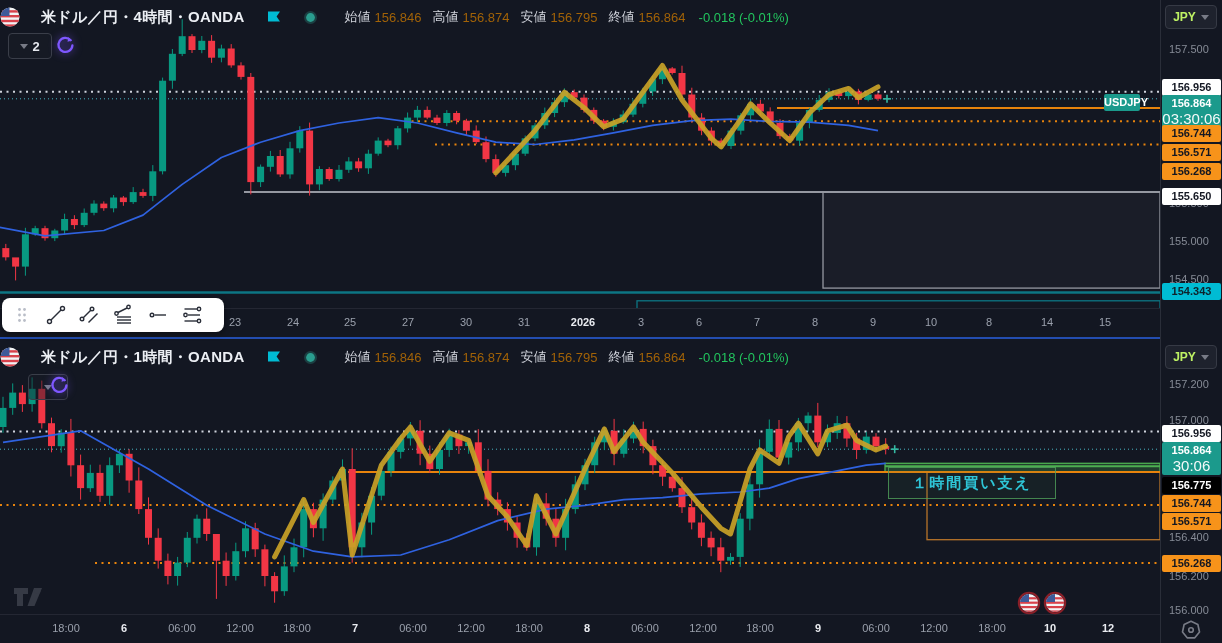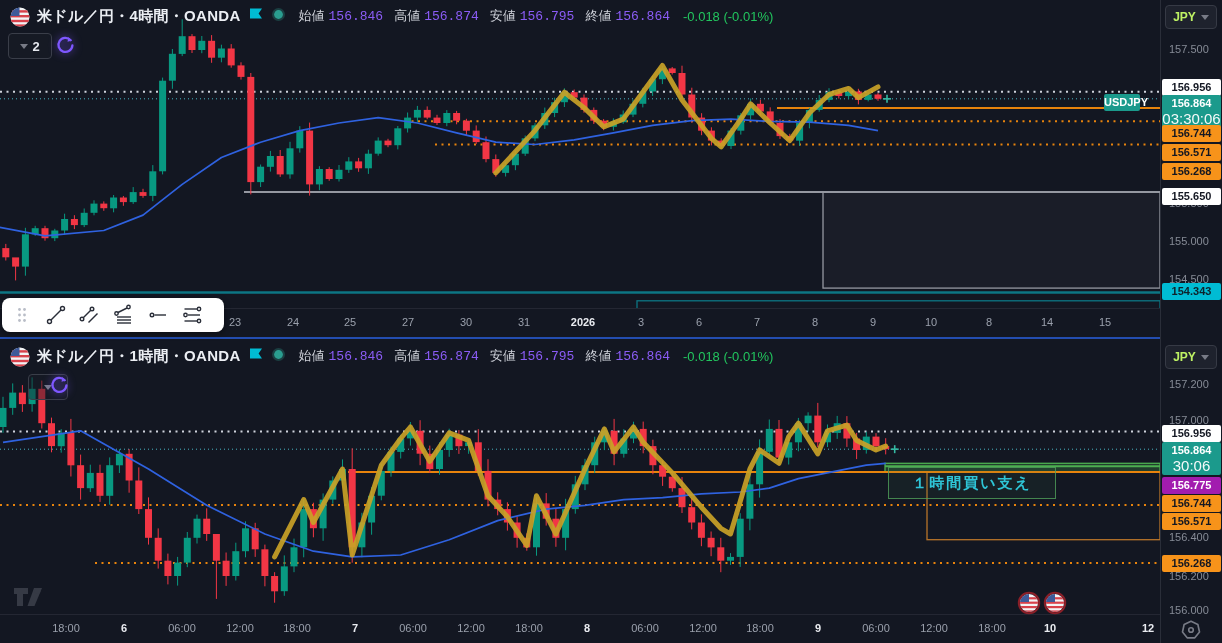--- a/index.html
+++ b/index.html
@@ -9,39 +9,39 @@
   .pane-svg{position:absolute;left:0;}
   
   .axis-col{position:absolute;left:1160px;top:0;width:62px;height:643px;
             border-left:1px solid #2a2e39;background:#131722;z-index:7;}
   .axis-label{position:absolute;left:8px;font-size:11px;color:#868b96;white-space:nowrap;}
   .tag{position:absolute;left:1px;width:59px;border-radius:2px;font-size:11px;
        text-align:center;line-height:16px;font-weight:bold;white-space:nowrap;}
   .tag-white{background:#ffffff;color:#131722;}
   .tag-teal{background:#1b9a8c;color:#ffffff;}
   .tag-orange{background:#f7931a;color:#131722;}
-  .tag-green{background:#a21caf;color:#ffffff;}
+  .tag-green{background:#000000;color:#ffffff;}
   .tag-cyan{background:#00bcd4;color:#0e222a;}
   .tag .sub{display:block;font-weight:normal;font-size:15px;line-height:15px;opacity:.95;}
   .cur-btn{position:absolute;left:1165px;width:50px;height:22px;background:#1e222d;
            border:1px solid #363a45;border-radius:4px;display:flex;align-items:center;
            justify-content:center;gap:5px;font-size:12px;font-weight:bold;color:#bef264;z-index:8;cursor:pointer;}
   .chev{width:0;height:0;border-left:4px solid transparent;border-right:4px solid transparent;
         border-top:5px solid #787b86;}
   
   .xstrip{position:absolute;left:0;width:1160px;height:28px;background:#131722;
           border-top:1px solid #242733;z-index:6;}
   .tick{position:absolute;top:7px;transform:translateX(-50%);font-size:11px;color:#9aa0ac;white-space:nowrap;}
   .tick.major{color:#e9ebf0;font-weight:bold;}
   
-  .pane-header{position:absolute;left:10px;display:flex;align-items:flex-start;gap:7px;z-index:9;}
+  .pane-header{position:absolute;left:0;display:flex;align-items:center;gap:21px;z-index:9;}
   .pane-title{font-size:15px;font-weight:bold;color:#eceff4;letter-spacing:.3px;}
   .ohlc{display:flex;align-items:center;gap:4px;font-size:13px;margin-left:6px;}
   .ohlc .lb{color:#d1d4dc;}
-  .ohlc .vl{color:#8b5cf6;margin-right:7px;font-family:Liberation Mono, monospace;}
+  .ohlc .vl{color:#a16207;margin-right:7px;}
   .ohlc .chg{color:#22c55e;margin-left:2px;}
   
   .lay-btn{position:absolute;display:flex;align-items:center;justify-content:center;gap:4px;
            border:1px solid #3a3e49;border-radius:4px;background:rgba(24,28,39,.65);
            color:#e5e8ee;font-size:13px;font-weight:bold;z-index:9;cursor:pointer;}
   .sync-ic{position:absolute;z-index:9;filter:drop-shadow(0 0 4px rgba(126,87,255,.8));cursor:pointer;}
   .anno{position:absolute;display:flex;align-items:center;justify-content:center;z-index:5;
         font-size:15px;font-weight:bold;color:#2ec4d6;letter-spacing:2px;cursor:pointer;}
   .anno-orange{border:1px solid rgba(214,138,42,.8);background:rgba(19,23,34,.55);}
   .anno-green{border:1px solid rgba(80,160,90,.8);background:rgba(60,130,80,.10);}
@@ -595,21 +595,21 @@
       <div class="tick" style="left: 529px;">18:00</div>
       <div class="tick major" style="left: 587px;">8</div>
       <div class="tick" style="left: 645px;">06:00</div>
       <div class="tick" style="left: 703px;">12:00</div>
       <div class="tick" style="left: 760px;">18:00</div>
       <div class="tick major" style="left: 818px;">9</div>
       <div class="tick" style="left: 876px;">06:00</div>
       <div class="tick" style="left: 934px;">12:00</div>
       <div class="tick" style="left: 992px;">18:00</div>
       <div class="tick major" style="left: 1050px;">10</div>
-      <div class="tick major" style="left: 1108px; margin-left: 40px;">12</div>
+      <div class="tick major" style="left: 1108px;">12</div>
     </div>
 
   <div class="divider" style="top:337px"></div>
 
   <div class="axis-col" id="axiscol">
       <div class="axis-label" style="top: 43px;">157.500</div>
       <div class="axis-label" style="top: 197px;">155.500</div>
       <div class="axis-label" style="top: 235px;">155.000</div>
       <div class="axis-label" style="top: 273px;">154.500</div>
       <div class="tag tag-white" style="top: 78.5px; height: 17px;">156.956</div>

